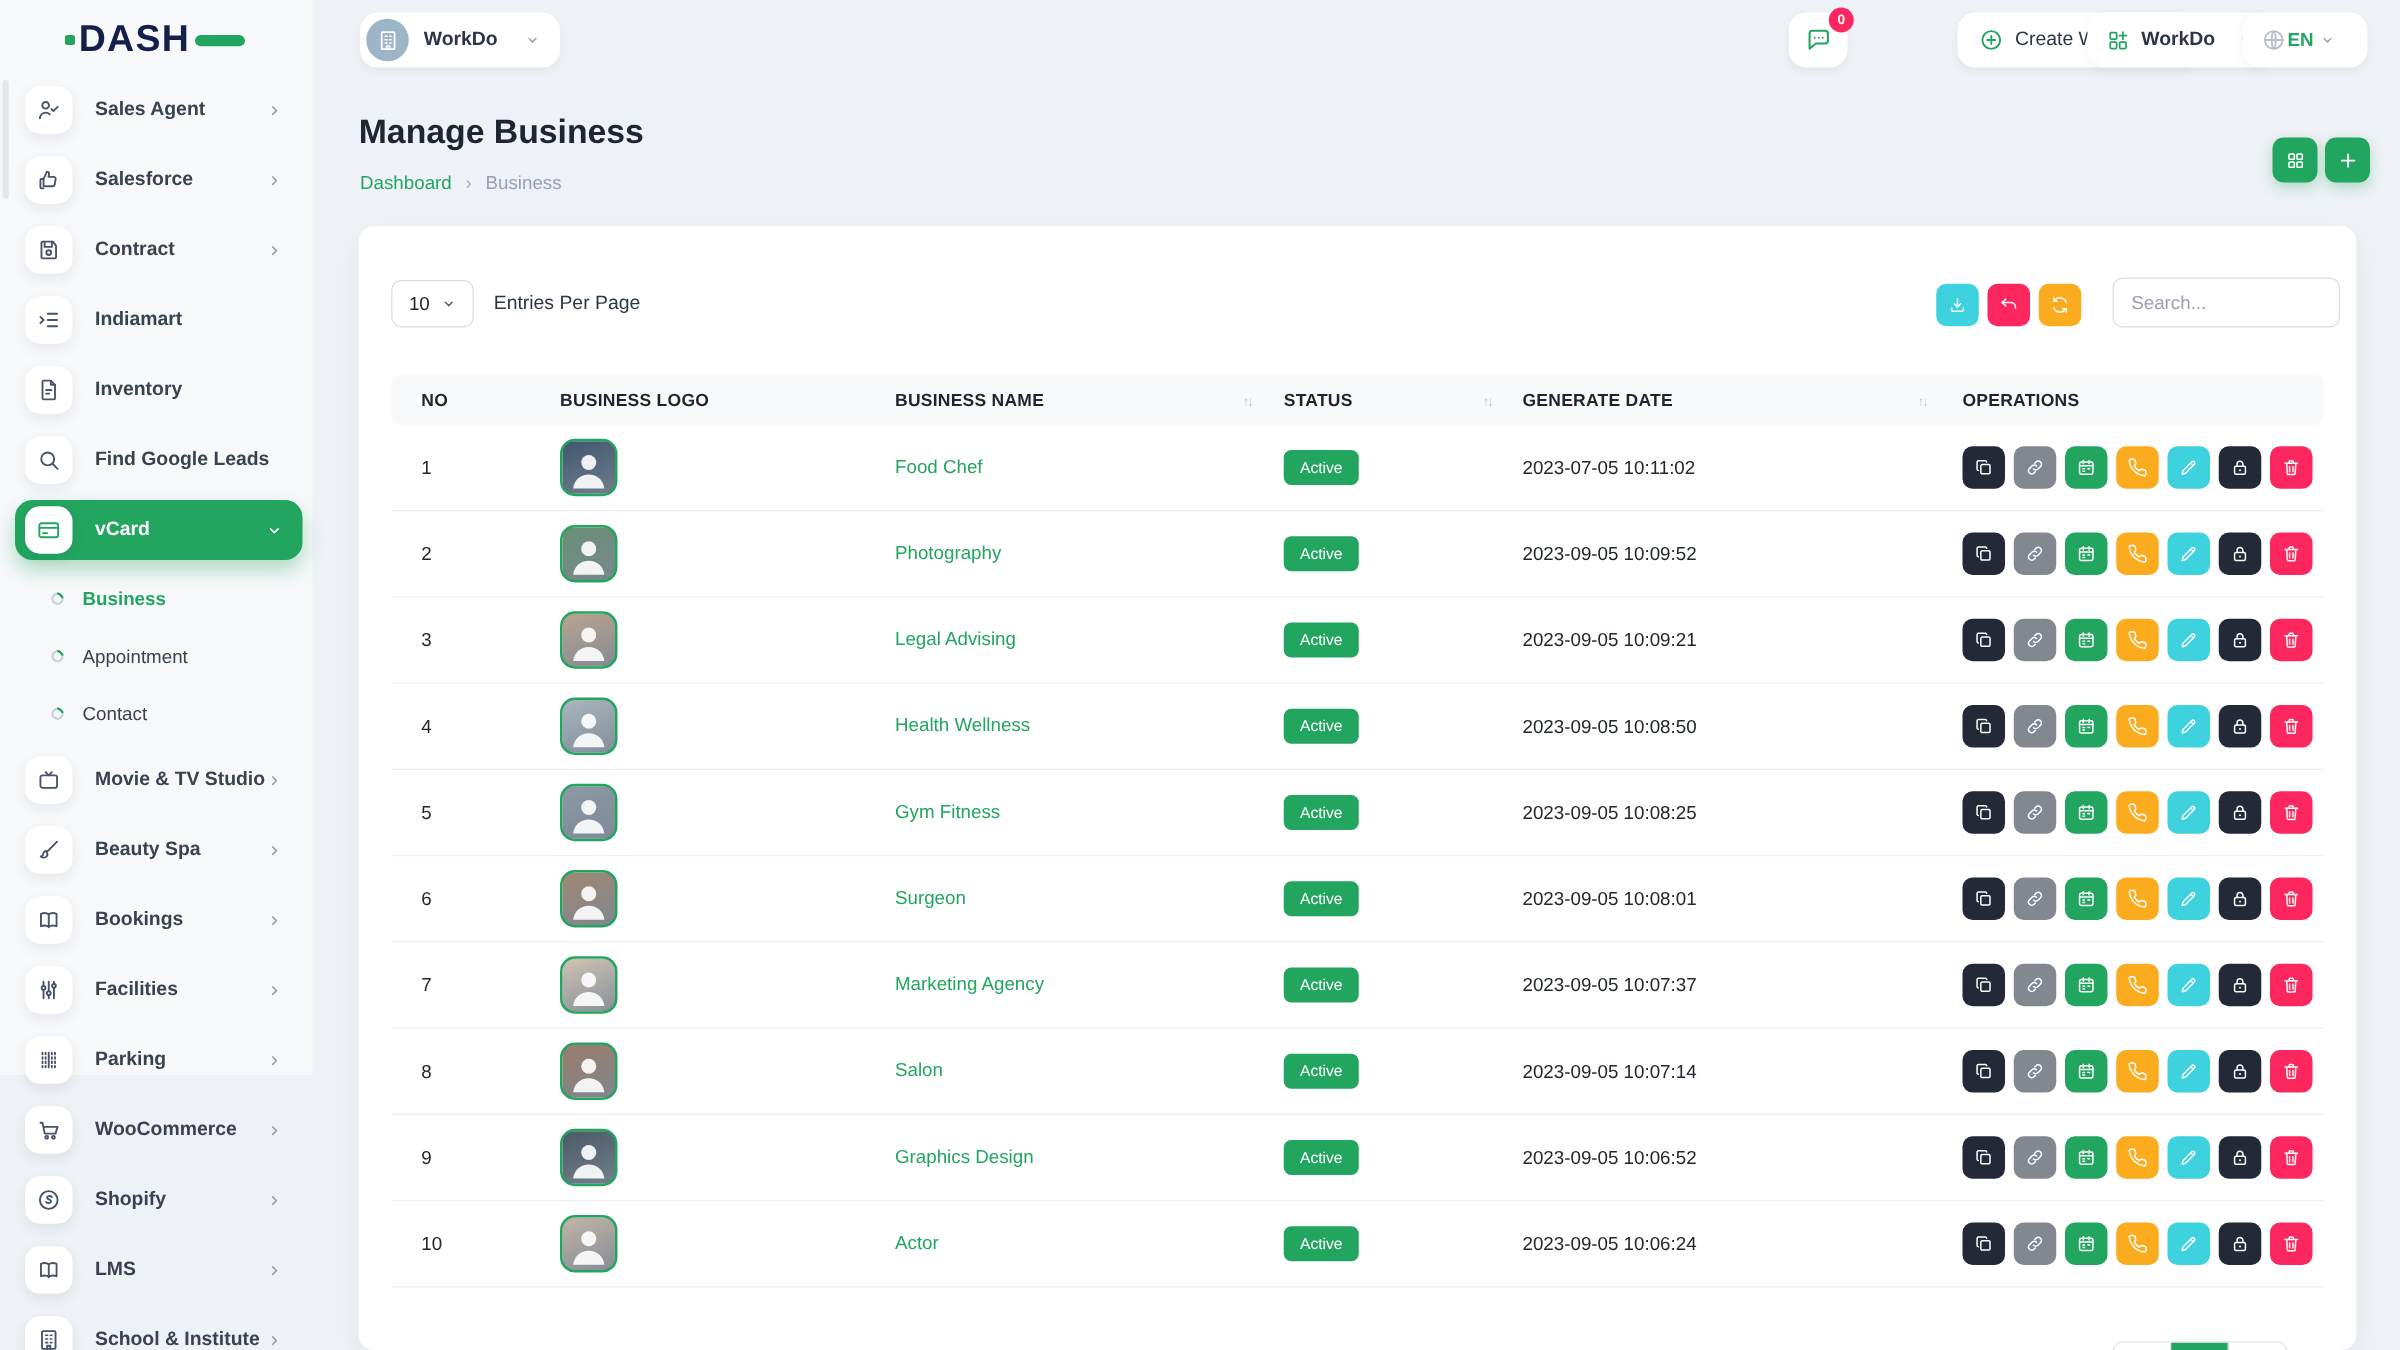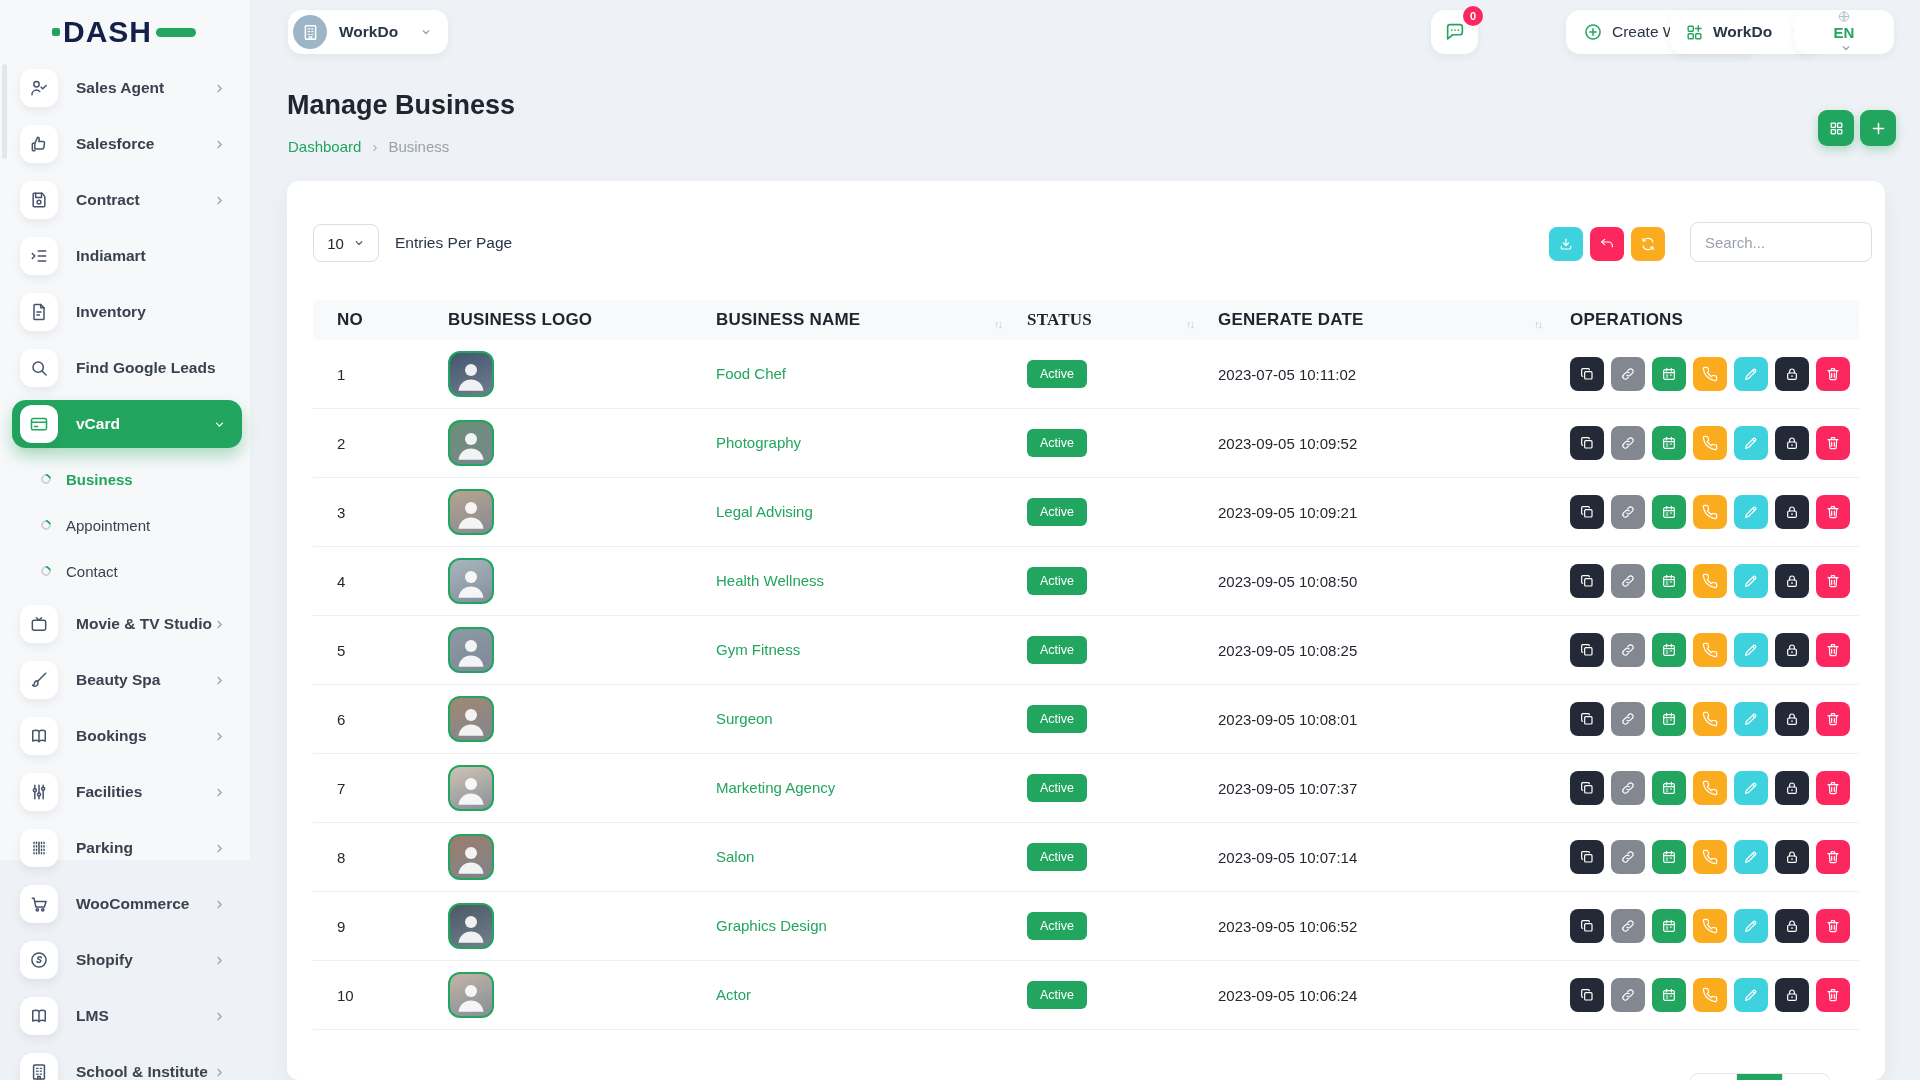--- a/index.html
+++ b/index.html
@@ -39,21 +39,21 @@
   .pill-chev { color:#9aa2ad; display:flex; margin-left:10px; }
   .pill-chev svg { width:12px; height:12px; }
   .msg-btn { left:1431px; width:47px; justify-content:center; }
   .msg-btn svg { width:22px; height:22px; color:#22a55f; }
   .msg-badge { position:absolute; top:-4px; right:-5px; min-width:20px; height:20px; border-radius:10px; background:#fc275e; color:#ffffff; font-size:11px; font-weight:700; display:flex; align-items:center; justify-content:center; }
   .create-btn { left:1566px; padding:5px 17px; gap:9px; }
   .create-btn svg { width:20px; height:20px; color:#22a55f; }
   .create-btn .pill-label { font-weight:500; }
   .appmenu-btn { left:1670px; padding:0 15px; gap:9px; }
   .appmenu-btn svg.gp { width:19px; height:19px; color:#22a55f; }
-  .lang-btn { left:1794px; padding:0 15px; gap:1px; width:100px;flex-direction:column; }
+  .lang-btn { left:1794px; padding:0 15px; gap:1px; width:100px; }
   .lang-btn svg.globe { width:20px; height:20px; color:#b9bfc8; }
   .lang-label { font-size:15px; font-weight:700; color:#22a55f; }
 
   
   .page-title { position:absolute; left:287px; top:90px; font-size:27px; font-weight:600; color:#202630; }
   .breadcrumb { position:absolute; left:288px; top:138px; font-size:15px; display:flex; gap:11px; align-items:center; }
   .bc-link { color:#22a55f; cursor:pointer; }
   .bc-sep { color:#a8aeb8; font-size:15px; }
   .bc-cur { color:#9aa1ac; }
   .sq-btn { position:absolute; top:110px; width:36px; height:36px; border-radius:9px; background:#22a55f; border:none; color:#fff; display:flex; align-items:center; justify-content:center; cursor:pointer; box-shadow:0 4px 10px rgba(34,165,95,.3); }
@@ -71,23 +71,23 @@
   .ctl-download { left:1262px; background:#3dd2dd; }
   .ctl-reset { left:1303px; background:#fc275e; }
   .ctl-refresh { left:1344px; background:#fbab1e; }
   .search-input { position:absolute; left:1403px; top:41px; width:182px; height:40px; border:1px solid #d9dee4; border-radius:8px; padding:0 14px; font-size:15px; color:#23272f; outline:none; font-family:inherit; }
   .search-input::placeholder { color:#9aa1ac; }
 
   
   .table { position:absolute; left:26px; top:119px; width:1546px; }
   .thead, .trow { display:grid; grid-template-columns:135px 268px 297px 192px 348px 1fr; align-items:center; }
   .thead { height:40px; background:#f7f9fb; border-radius:6px; }
-  .hcell { font-size:17px; font-weight:700; color:#1f252d; letter-spacing:.2px; }
+  .hcell { font-size:14px; font-weight:700; color:#1f252d; letter-spacing:.2px; }
   .c-pad1 { padding-left:24px; }
-  .c-pad4 { padding-left:14px;font-family:Liberation Serif, serif; }
+  .c-pad4 { padding-left:14px; }
   .c-pad5 { padding-left:13px; }
   .c-pad6 { padding-left:17px; }
   .hcell.sortable { display:flex; justify-content:space-between; align-items:flex-end; padding-right:12px; cursor:pointer; }
   .sort { color:#c3c9d1; font-size:11px; letter-spacing:-2px; font-weight:400; }
   .sort::after { content:"\2191\2193"; }
   .trow { height:69px; border-bottom:1px solid #edf0f3; }
   .cell-no { padding-left:24px; font-size:15px; color:#23272f; }
   .biz-logo { width:46px; height:46px; border-radius:12px; border:2px solid #22a55f; overflow:hidden; display:flex; align-items:flex-end; justify-content:center; }
   .biz-logo svg { width:40px; height:40px; }
   .biz-link { font-size:15px; font-weight:500; color:#22a55f; cursor:pointer; }

